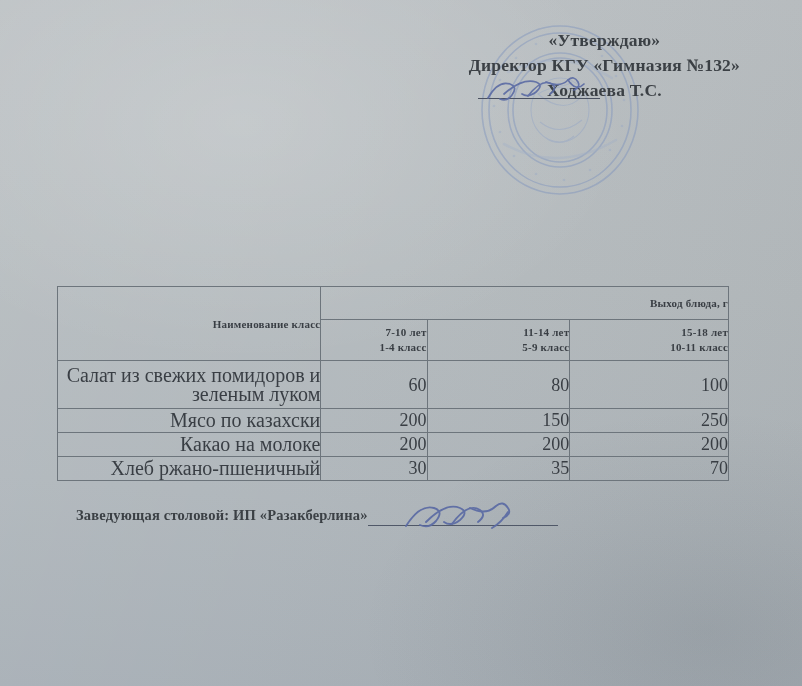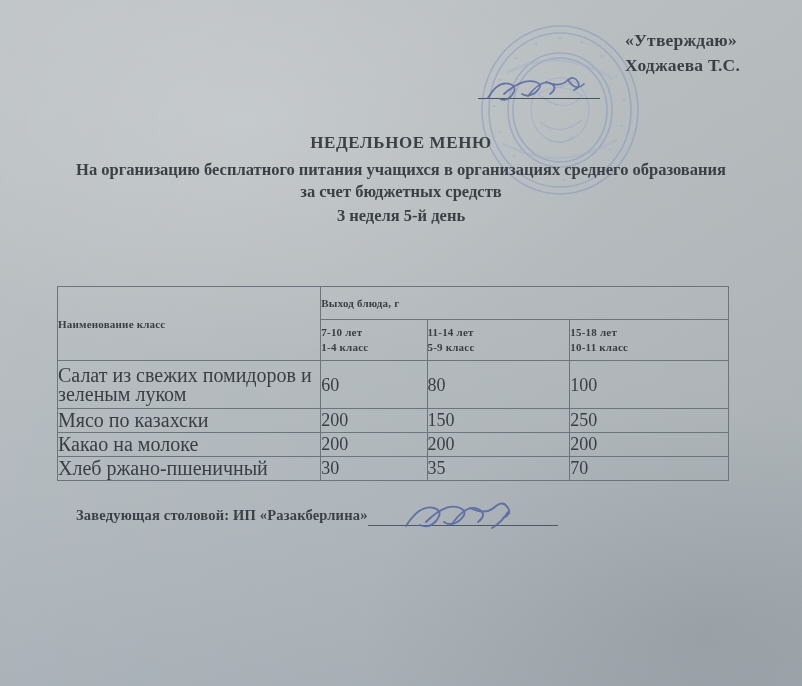--- a/index.html
+++ b/index.html
@@ -45,21 +45,21 @@
     height: 176px;
     pointer-events: none;
     opacity: 0.55;
   }
 
   
   #approval {
     position: absolute;
     top: 28px;
     right: 62px;
-    text-align: left;
+    text-align: center;
     font-weight: bold;
     font-size: 17.5px;
     line-height: 25px;
     letter-spacing: 0.2px;
     white-space: nowrap;
   }
   #approval .line { display: block; }
 
   #sig-line-top {
     position: absolute;
@@ -108,21 +108,21 @@
     left: 57px;
     top: 286px;
     width: 672px;
     border-collapse: collapse;
     font-size: 13.5px;
     color: #393e44;
   }
   #menu-table td, #menu-table th {
     border: 1px solid #6d757c;
     padding: 0;
-    text-align: left;
+    text-align: right;
     vertical-align: middle;
     font-weight: normal;
   }
   #menu-table th {
     font-weight: bold;
     font-size: 11px;
     letter-spacing: 0.2px;
   }
   .col-name { width: 264px; }
   .col-a    { width: 106px; }
@@ -212,39 +212,35 @@
         <circle cx="58" cy="22" r="1.3"></circle>
     </g>
     <g fill="none" stroke="#93a6c9" stroke-width="2.6" opacity="0.45" stroke-linecap="round">
       <path d="M30 50 q50 -26 104 6"></path>
       <path d="M26 122 q54 30 112 -4"></path>
     </g>
   </svg>
 
   <div id="approval">
     <span class="line">«Утверждаю»</span>
+    <span class="line">Директор КГУ «Гимназия №132»</span>
     <span class="line">Ходжаева Т.С.</span>
   </div>
 
   <div id="sig-line-top"></div>
   <svg id="sig-scribble-top" viewBox="0 0 112 30" aria-hidden="true">
     <g fill="none" stroke="#5b6ba4" stroke-width="1.7" stroke-linecap="round" opacity="0.9">
       <path d="M4 24 q10 -18 22 -14 q8 3 2 11 q-5 7 -12 4"></path>
       <path d="M20 20 q18 -16 32 -12 q8 3 0 10 q-8 6 -14 2"></path>
       <path d="M44 22 q14 -18 24 -12 q6 4 -2 10"></path>
       <path d="M62 8 q14 6 22 -2 q6 -5 10 2 q3 5 -4 8"></path>
       <path d="M84 6 q8 12 16 4"></path>
     </g>
   </svg>
 
-  <div id="titles">
-    <div id="doc-title">НЕДЕЛЬНОЕ МЕНЮ</div>
-    <div id="doc-subtitle">На организацию бесплатного питания учащихся в организациях среднего образования за счет бюджетных средств</div>
-    <div id="doc-period">3 неделя 5-й день</div>
-  </div>
 
   <table id="menu-table">
     <thead>
       <tr>
         <th class="col-name th-name" rowspan="2">Наименование класс</th>
         <th class="th-out" colspan="3">Выход блюда, г</th>
       </tr>
       <tr>
         <th class="col-a th-age">
           <div>7-10 лет</div>

